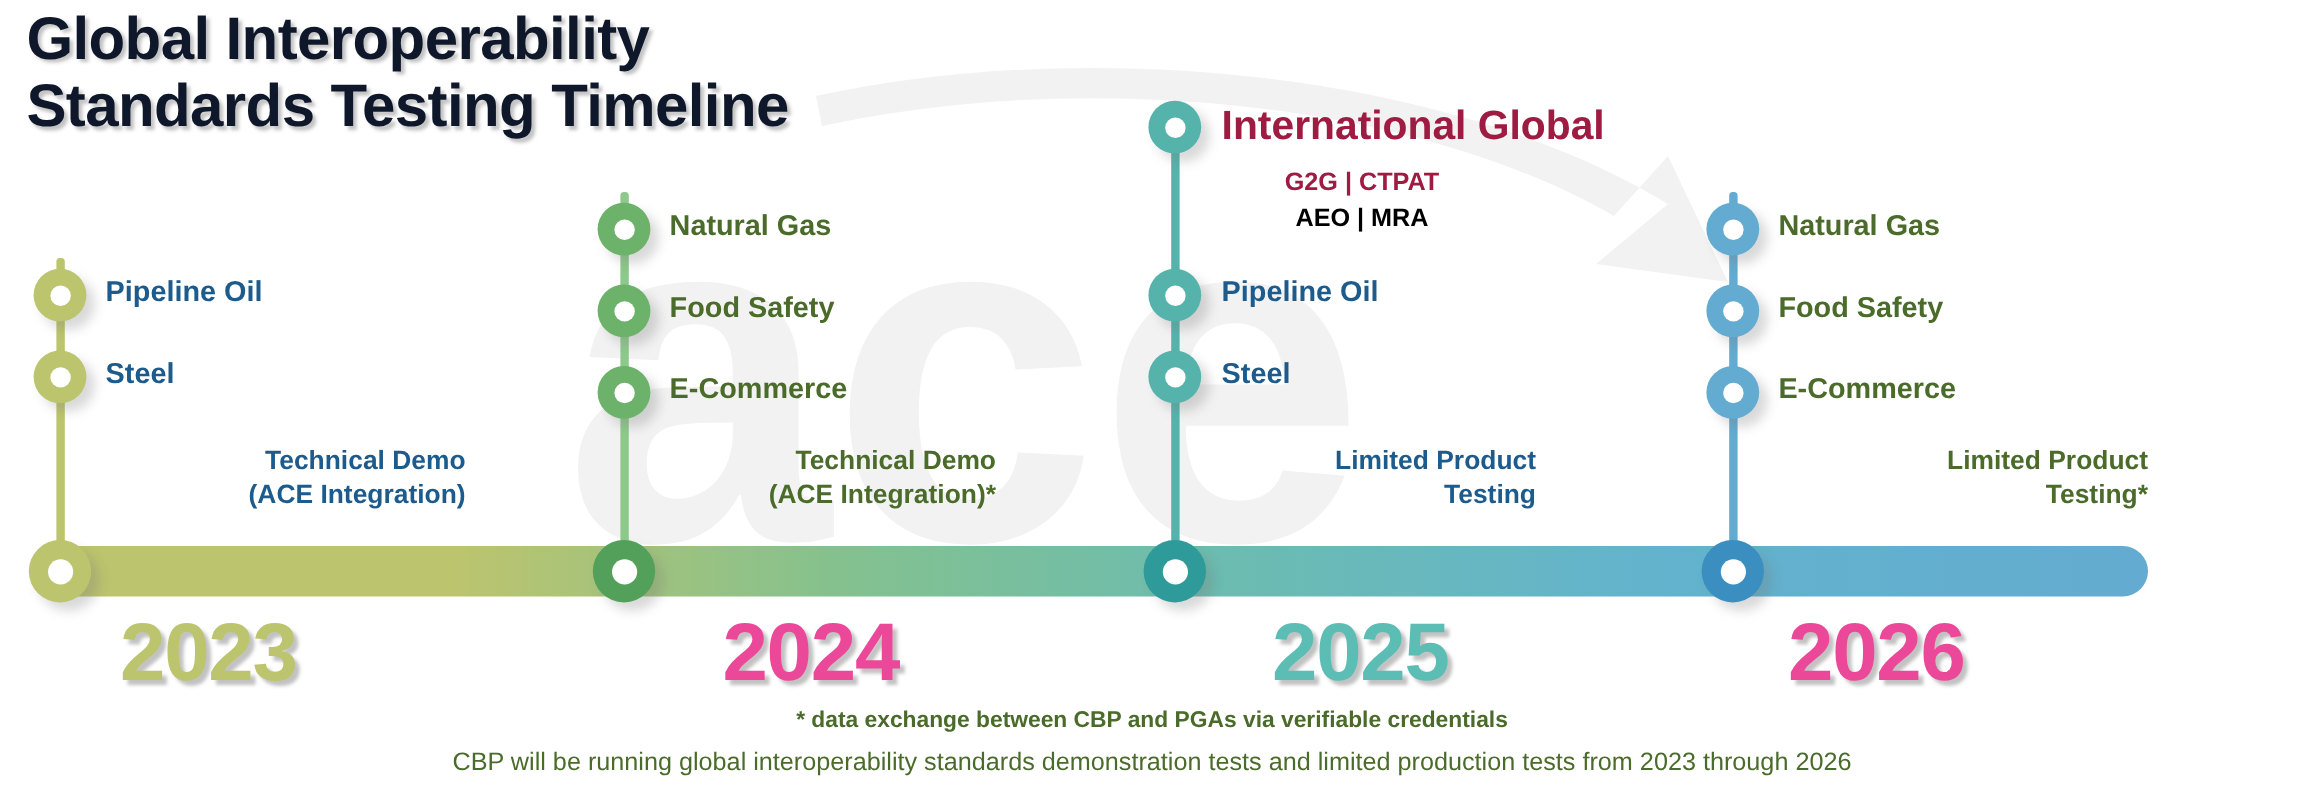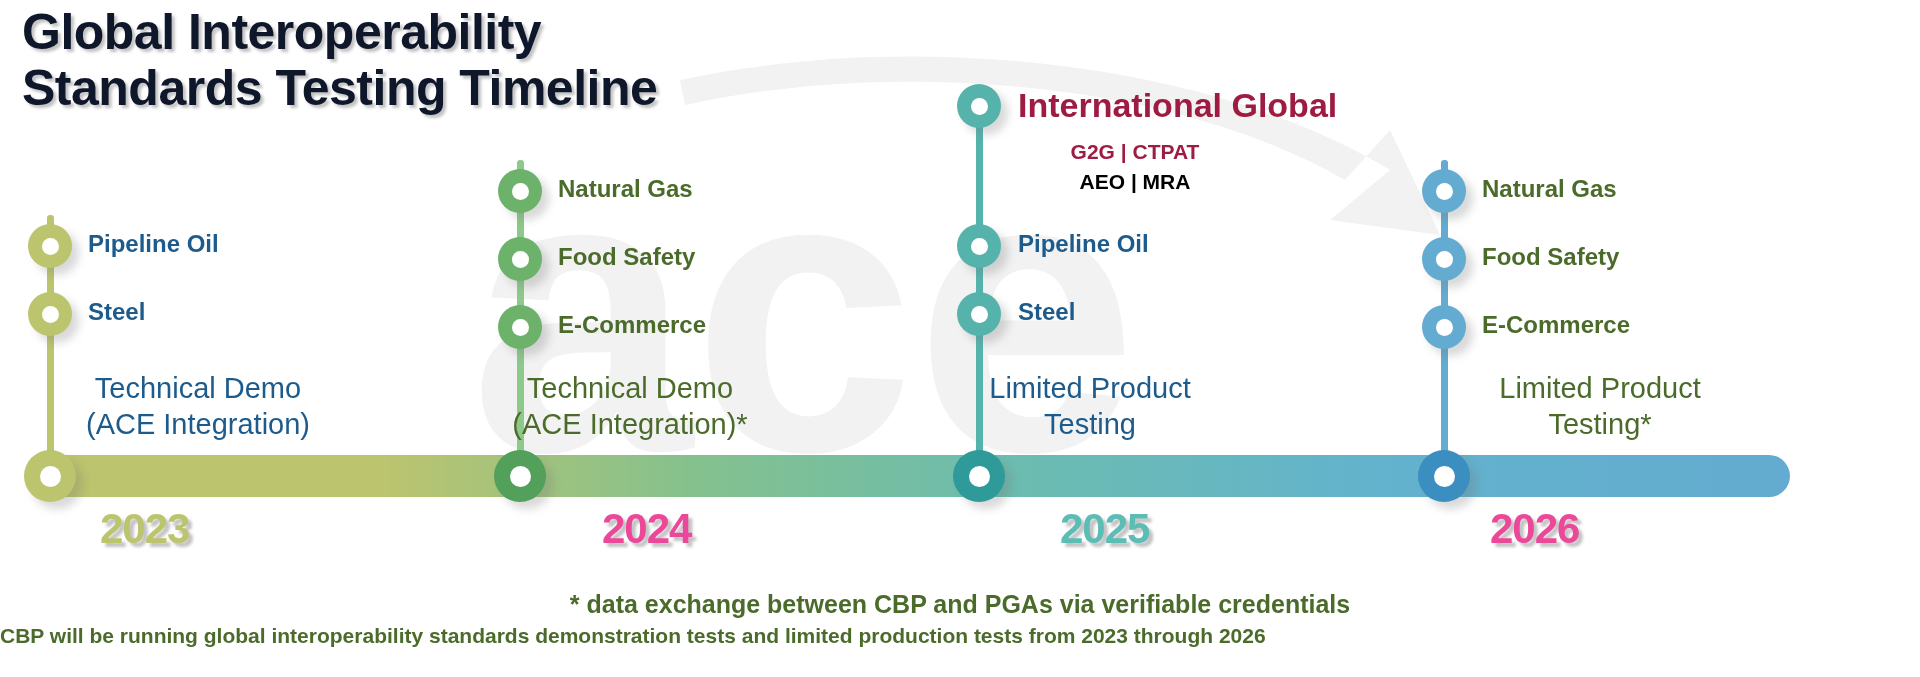--- a/index.html
+++ b/index.html
@@ -128,54 +128,55 @@
   .sub {
     position: absolute;
     font-size: 21px;
     font-weight: bold;
     text-align: center;
     white-space: nowrap;
     z-index: 5;
   }
   .desc {
     position: absolute;
-    font-size: 29px;
-    font-weight: normal;
-    text-align: center;
+    font-size: 22px;
+    font-weight: bold;
+    text-align: right;
     line-height: 1.25;
     white-space: pre-line;
     z-index: 5;
   }
   .year {
     position: absolute;
     top: 505px;
-    font-size: 42px;
+    font-size: 68px;
     font-weight: bold;
     letter-spacing: -1px;
     text-shadow: 4px 4px 3px rgba(120,120,120,0.45);
     z-index: 5;
   }
 
   
   .footnote {
     position: absolute;
     top: 590px;
     width: 100%;
     text-align: center;
-    font-size: 25px;
+    font-size: 19px;
     font-weight: bold;
     color: #4a6b2a;
     z-index: 6;
   }
   .footer-note {
     position: absolute;
     top: 624px;
     width: 100%;
+    text-align: center;
     font-size: 21px;
-    font-weight: bold;
+    font-weight: normal;
     color: #4a6b2a;
     z-index: 6;
   }
 </style>
 </head>
 <body>
 
 <div id="canvas">
 
   <svg class="watermark" viewBox="0 0 1180 560" preserveAspectRatio="none" aria-hidden="true">

